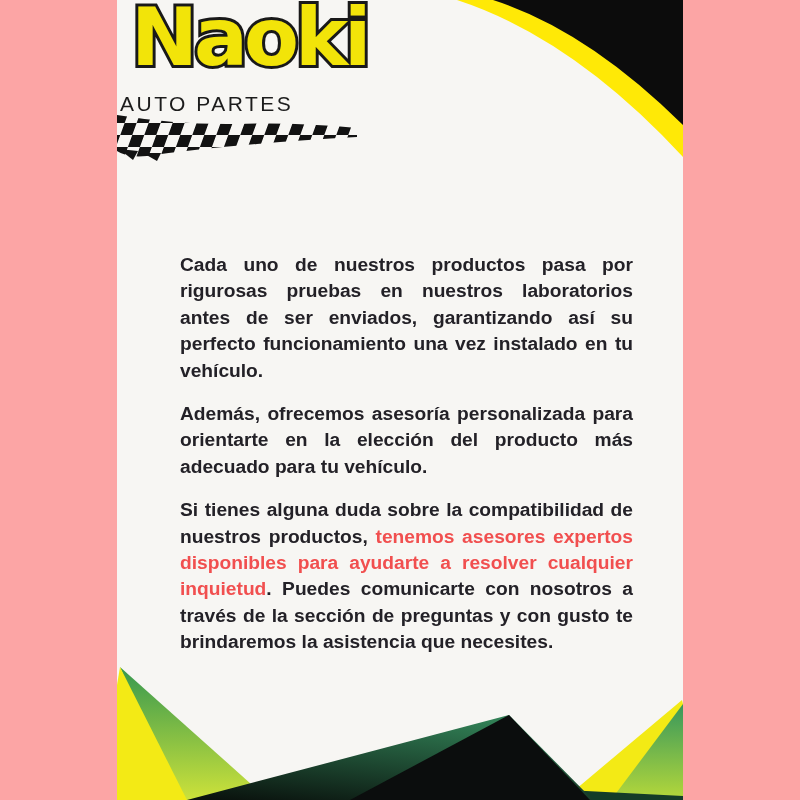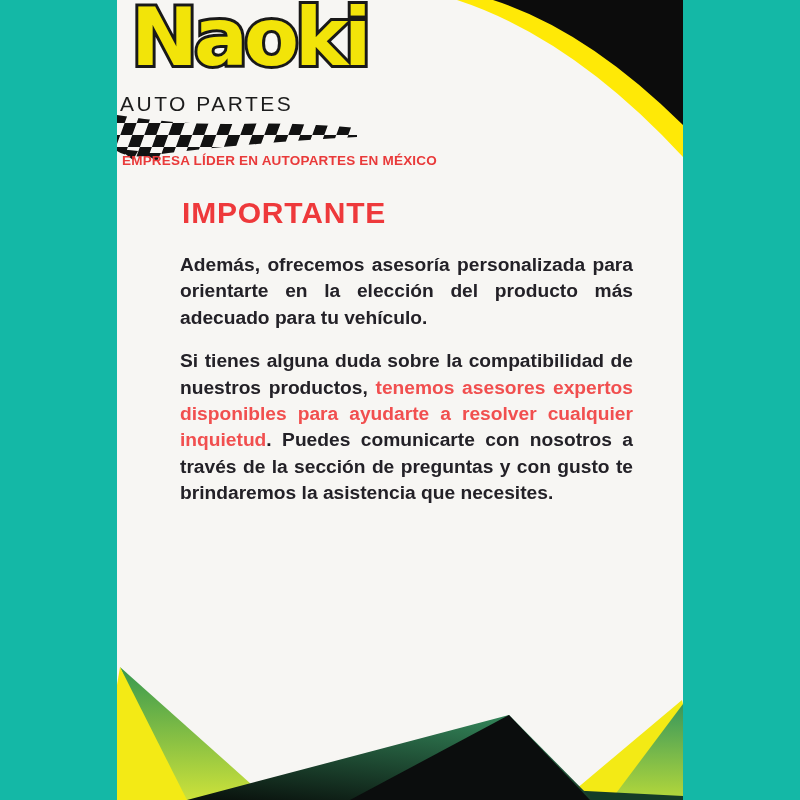--- a/index.html
+++ b/index.html
@@ -1,16 +1,16 @@
 <!DOCTYPE html>
 <html><head>
 <meta charset="utf-8">
 <style>
   html,body{margin:0;padding:0;background:#ffffff;}
-  .stage{position:relative;width:800px;height:800px;background:#14b8a6;overflow:hidden;
+  .stage{position:relative;width:800px;height:800px;background:#fca5a5;overflow:hidden;
          font-family:"Liberation Sans",sans-serif;}
   .card{position:absolute;left:117px;top:0;width:566px;height:800px;background:#f7f6f3;overflow:hidden;}
 
   
   .corner-svg{position:absolute;top:0;right:0;width:230px;height:160px;display:block;}
 
   
   .wordmark{position:absolute;left:14px;top:-14px;height:104px;line-height:104px;
             font-family:"DejaVu Sans","Liberation Sans",sans-serif;
             font-weight:900;font-size:80px;letter-spacing:-4px;color:#f2e409;
@@ -55,25 +55,24 @@
             <rect width="12" height="12" fill="#121212"></rect>
             <rect x="12" y="12" width="12" height="12" fill="#121212"></rect>
           </pattern>
         </defs>
         <path d="M0,4 Q60,14 120,13 Q180,11 240,17 L240,26 Q185,29 140,33 Q80,38 30,45 Q10,47 0,40 Z" fill="url(#chk)"></path>
         <path d="M2,38 L16,49 L21,40 Z" fill="#121212"></path>
         <path d="M26,42 L40,50 L44,42 Z" fill="#121212"></path>
       </svg>
     </div>
 
-    <div class="tagline">EMPRESA LÍDER  EN AUTOPARTES EN MÉXICO</div>
 
-    <div class="page-title">IMPORTANTE</div>
 
     <div class="bodycopy">
+      <p>Cada uno de nuestros productos pasa por rigurosas pruebas en nuestros laboratorios antes de ser enviados, garantizando así su perfecto funcionamiento una vez instalado en tu vehículo.</p>
       <p>Además, ofrecemos asesoría personalizada para orientarte en la elección del producto más adecuado para tu vehículo.</p>
       <p><span>Si tienes alguna duda sobre la compatibilidad de nuestros productos, </span><span class="hl">tenemos asesores expertos disponibles para ayudarte a resolver cualquier inquietud</span><span>. Puedes comunicarte con nosotros a través de la sección de preguntas y con gusto te brindaremos la asistencia que necesites.</span></p>
     </div>
 
     <svg class="bottom-svg" viewBox="0 0 566 140" aria-hidden="true">
       <defs>
         <linearGradient id="gradLeft" x1="0" y1="0" x2="0" y2="1">
           <stop offset="0" stop-color="#36984f"></stop>
           <stop offset="1" stop-color="#cde23a"></stop>
         </linearGradient>

